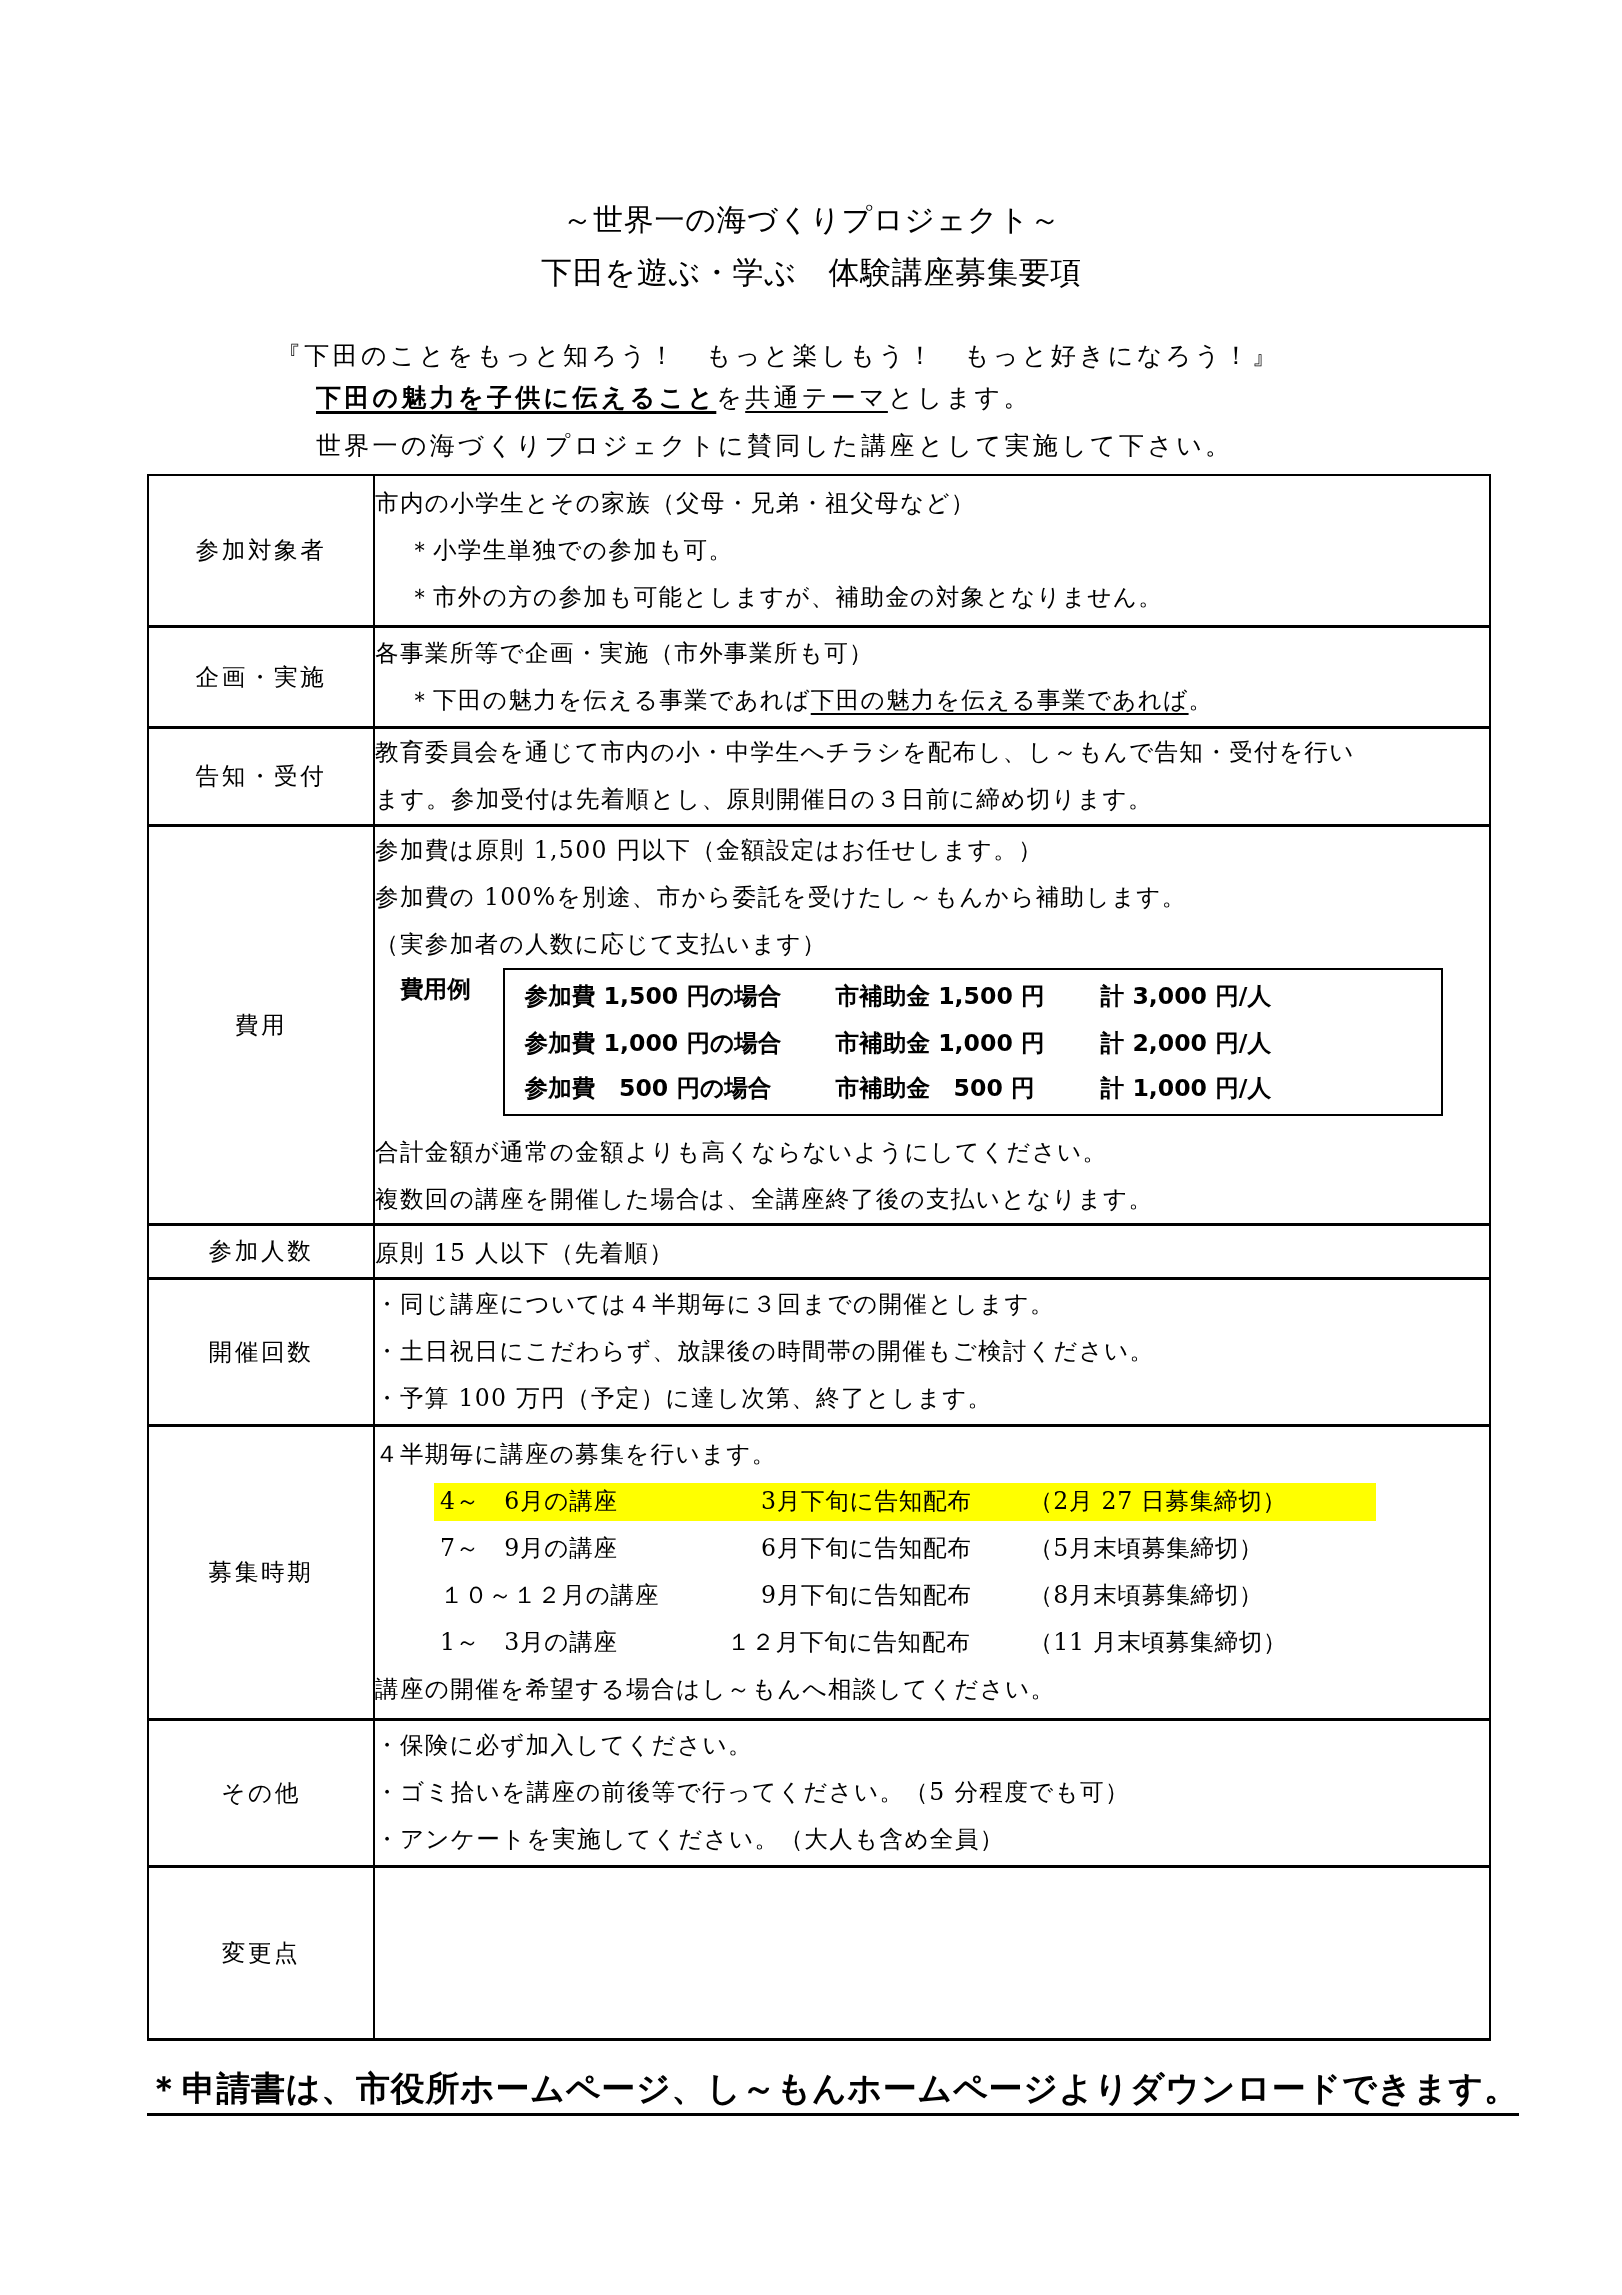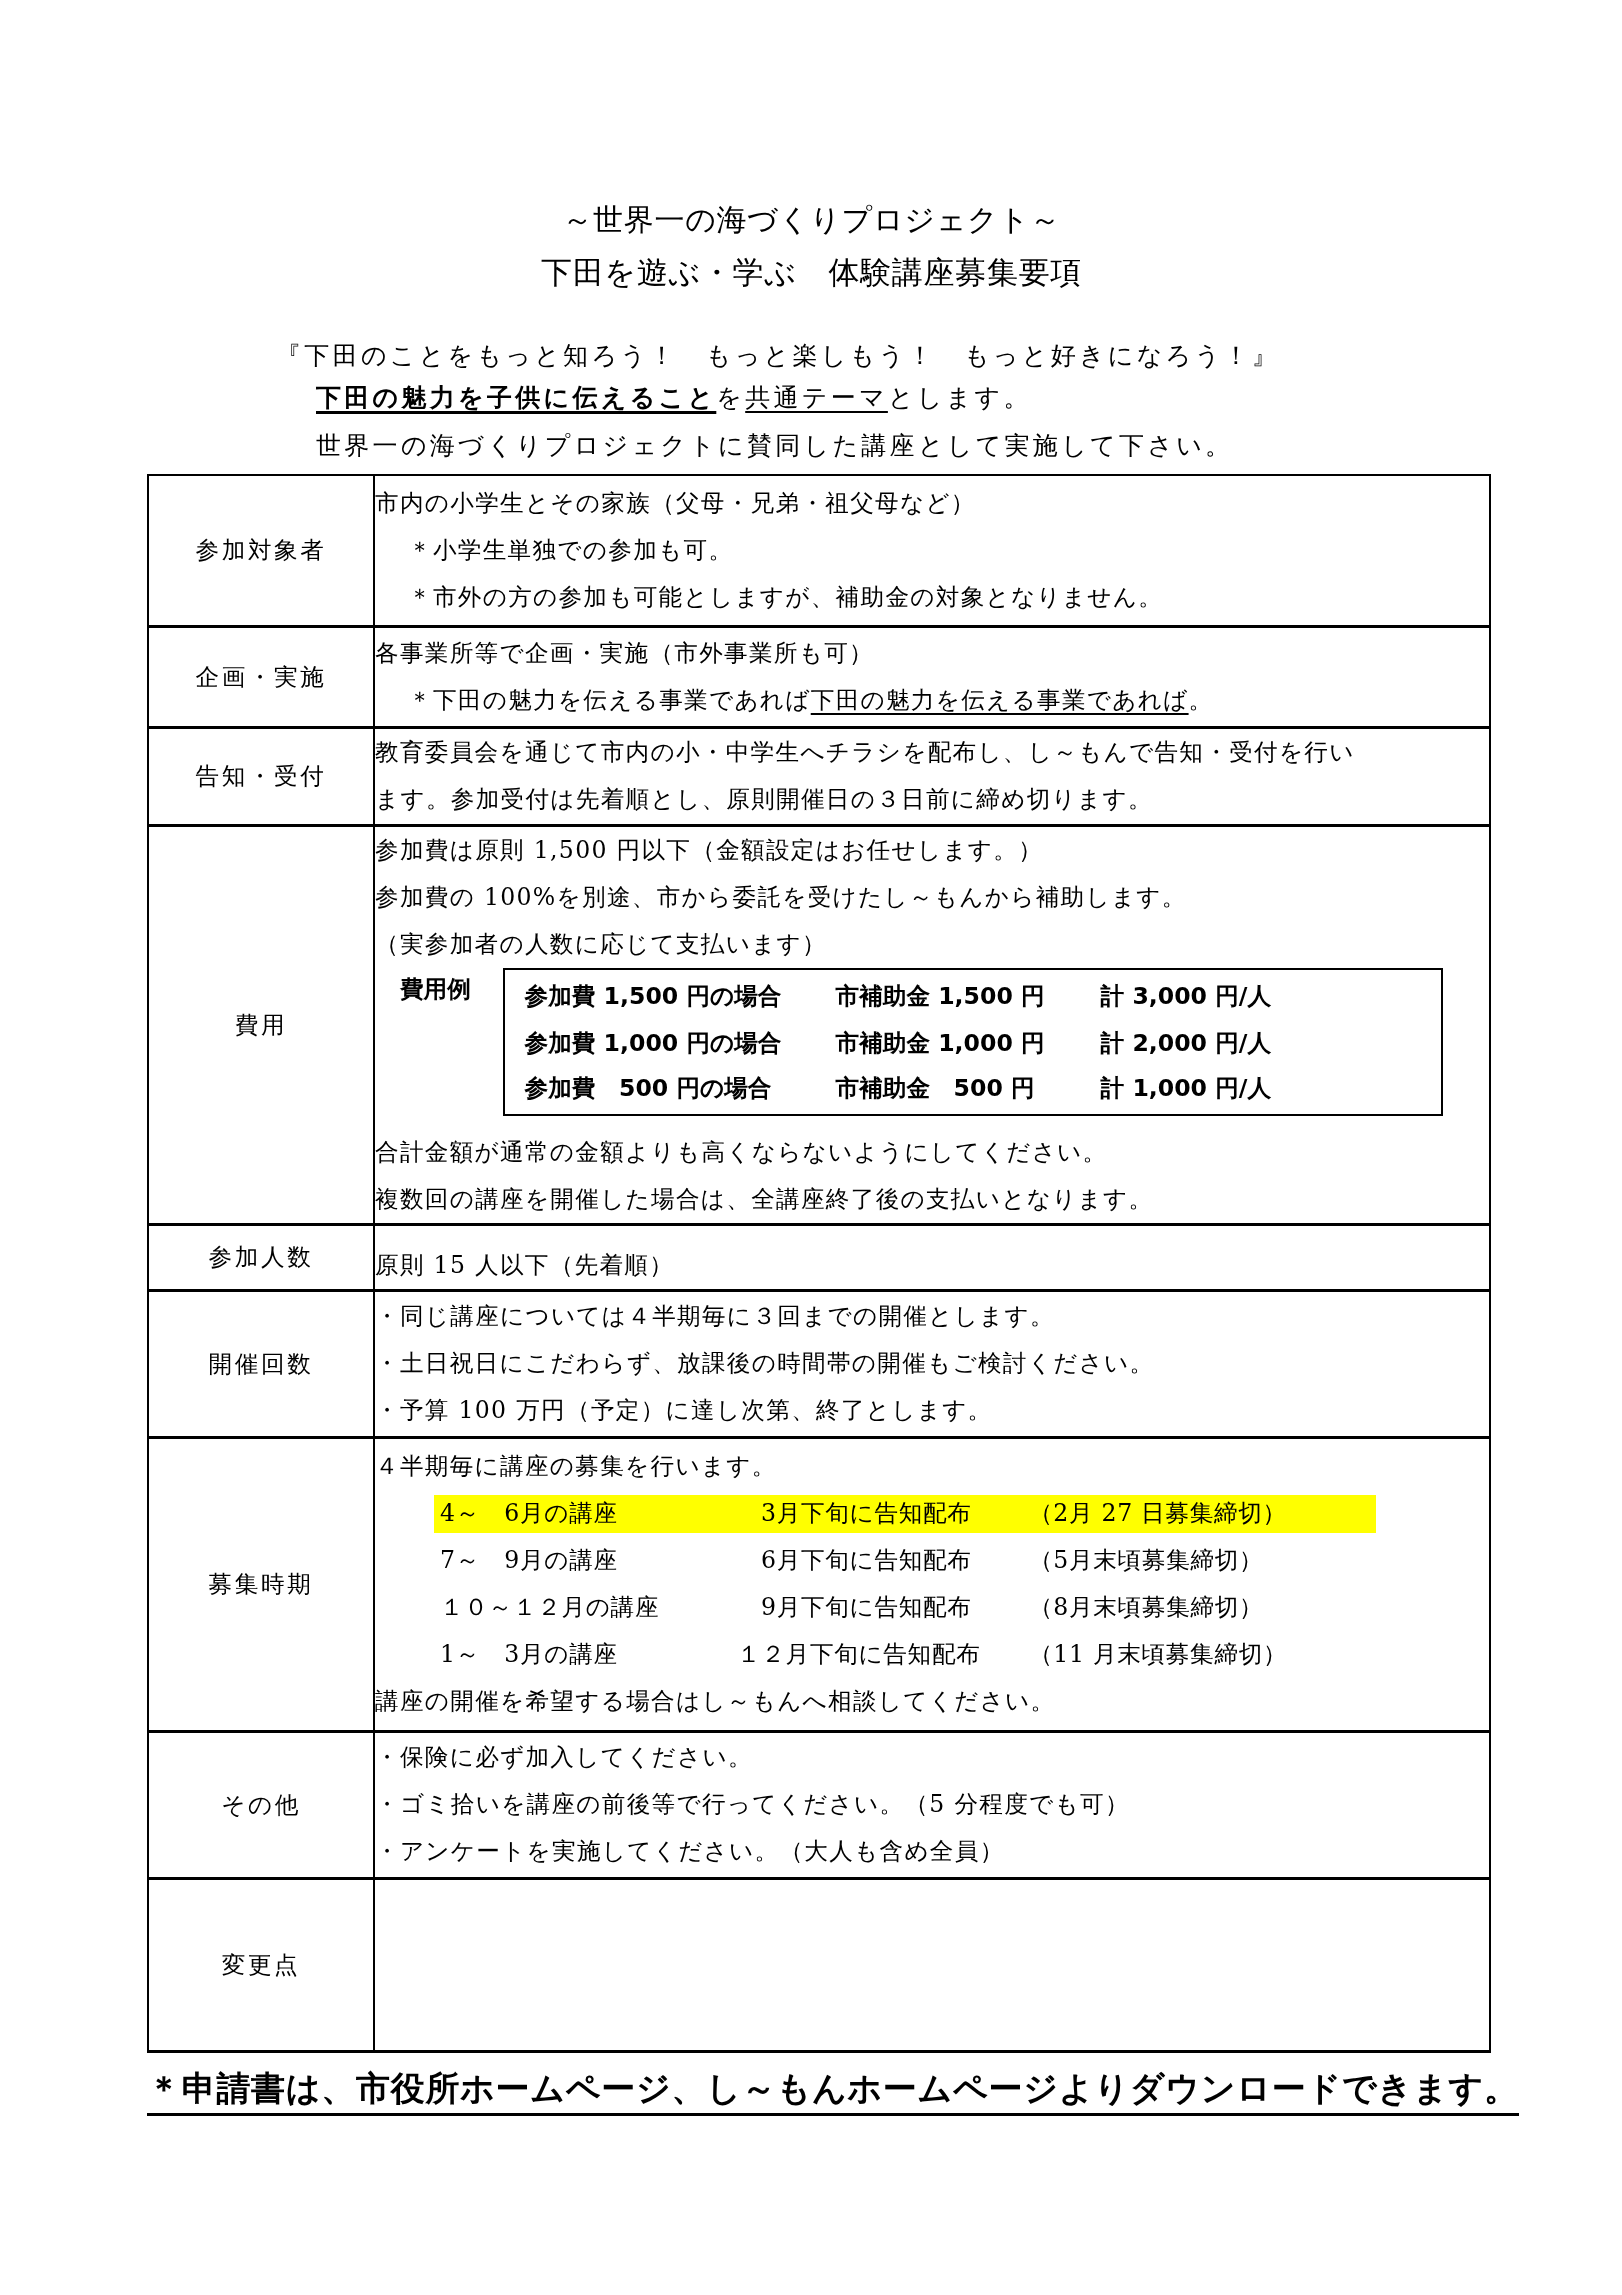--- a/index.html
+++ b/index.html
@@ -134,21 +134,21 @@
           </div>
         </div>
       </div>
       <div class="line">合計金額が通常の金額よりも高くならないようにしてください。</div>
       <div class="line">複数回の講座を開催した場合は、全講座終了後の支払いとなります。</div>
     </td>
   </tr>
 
   <tr class="thick" style="height:51px;margin-top:28px;">
     <td class="label">参加人数</td>
-    <td class="content" style="padding-top:16px;padding-bottom:0;">
+    <td class="content" style="padding-top:4px;padding-bottom:0;">
       <div class="line">原則 15 人以下（先着順）</div>
     </td>
   </tr>
 
   <tr class="thick" style="height:147px;">
     <td class="label">開催回数</td>
     <td class="content">
       <div class="line">・同じ講座については４半期毎に３回までの開催とします。</div>
       <div class="line">・土日祝日にこだわらず、放課後の時間帯の開催もご検討ください。</div>
       <div class="line">・予算 100 万円（予定）に達し次第、終了とします。</div>
@@ -170,21 +170,21 @@
         <span class="c2">6月下旬に告知配布</span>
         <span class="c3">（5月末頃募集締切）</span>
       </div>
       <div class="sched">
         <span class="c1">１０～１２月の講座</span>
         <span class="c2">9月下旬に告知配布</span>
         <span class="c3">（8月末頃募集締切）</span>
       </div>
       <div class="sched">
         <span class="c1">1～　3月の講座</span>
-        <span class="c2" style="left:362px;">１２月下旬に告知配布</span>
+        <span class="c2" style="left:352px;">１２月下旬に告知配布</span>
         <span class="c3">（11 月末頃募集締切）</span>
       </div>
       <div class="line">講座の開催を希望する場合はし～もんへ相談してください。</div>
     </td>
   </tr>
 
   <tr class="thick" style="height:147px;">
     <td class="label">その他</td>
     <td class="content">
       <div class="line">・保険に必ず加入してください。</div>

